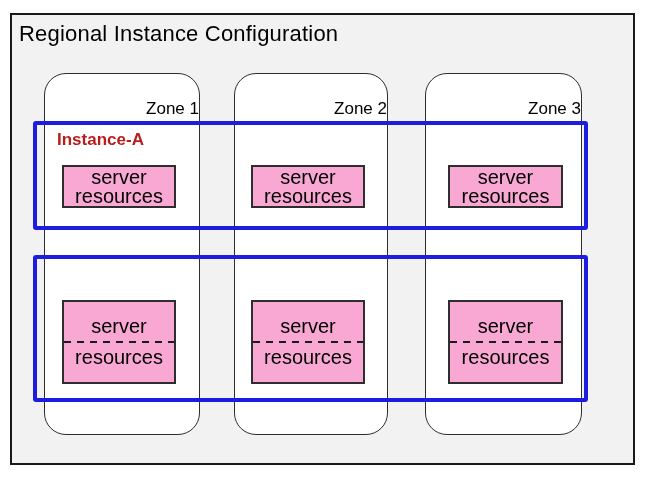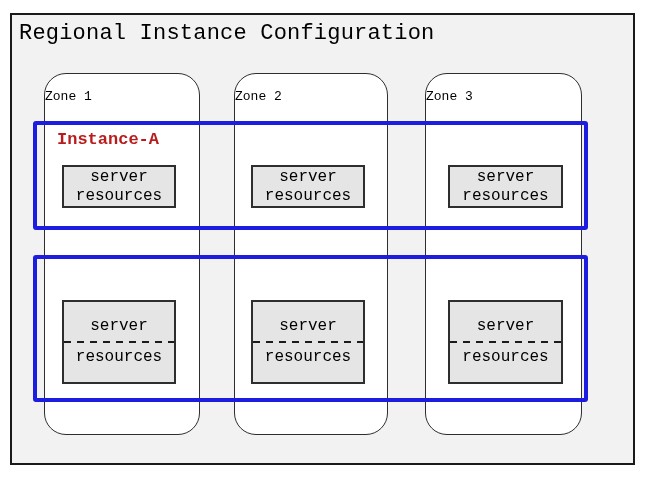--- a/index.html
+++ b/index.html
@@ -1,21 +1,21 @@
 <!DOCTYPE html>
 <html><head>
 <meta charset="utf-8">
 <style>
   html, body { margin: 0; padding: 0; background: #ffffff; }
   .canvas {
     position: relative;
     width: 649px;
     height: 483px;
     background: #ffffff;
-    font-family: Liberation Mono, monospace;
+    font-family: Liberation Sans, sans-serif;
     color: #000000;
     overflow: hidden;
   }
   .region-box {
     position: absolute;
     left: 10px; top: 13px;
     width: 625px; height: 452px;
     box-sizing: border-box;
     background: #f2f2f2;
     border: 2px solid #1a1a1a;
@@ -35,23 +35,23 @@
     box-sizing: border-box;
     background: #ffffff;
     border: 1px solid #2e2e2e;
     border-radius: 22px;
     z-index: 1;
   }
   .zone-1 { left: 44px;  width: 156px; }
   .zone-2 { left: 234px; width: 154px; }
   .zone-3 { left: 425px; width: 157px; }
   .zone-label {
-    margin-top: 15px;
-    text-align: left;
-    font-size: 13px;
+    margin-top: 25px;
+    text-align: right;
+    font-size: 17px;
   }
   .instance {
     position: absolute;
     left: 33px;
     width: 555px;
     box-sizing: border-box;
     border: 4px solid #1d1de0;
     border-radius: 3px;
     background: transparent;
     z-index: 3;
@@ -64,28 +64,28 @@
     font-weight: bold;
     color: #b91c1c;
     white-space: nowrap;
     z-index: 4;
   }
   .instance-a-label { left: 57px; top: 130px; }
   .instance-b-label { left: 57px; top: 264px; }
   .srv-box {
     position: absolute;
     box-sizing: border-box;
-    background: #e5e5e5;
+    background: #f9a8d4;
     border: 2px solid #2e2e2e;
     display: flex;
     flex-direction: column;
     align-items: center;
     justify-content: center;
     text-align: center;
-    font-size: 16px;
+    font-size: 20px;
     line-height: 19px;
     z-index: 2;
   }
   .row-a { top: 165px; height: 43px; }
   .row-b { top: 300px; height: 84px; }
   .col-1 { left: 62px;  width: 114px; }
   .col-2 { left: 251px; width: 114px; }
   .col-3 { left: 448px; width: 115px; }
   .dash-divider {
     align-self: stretch;

